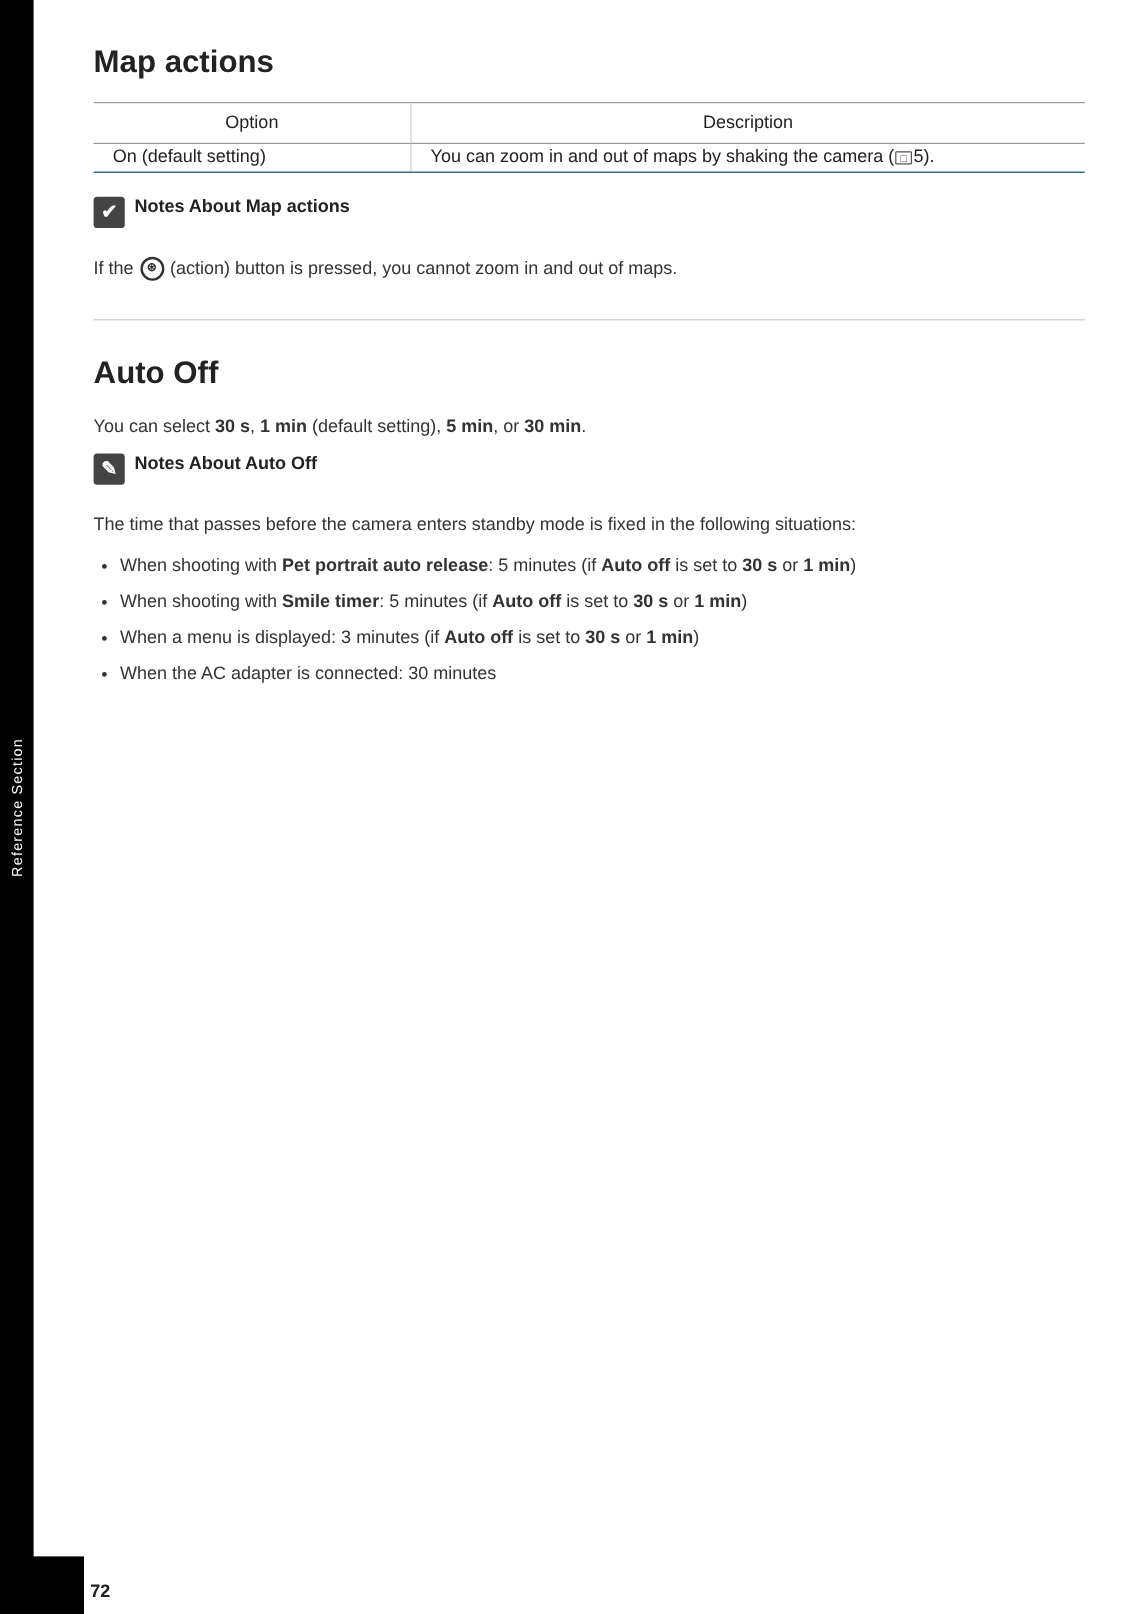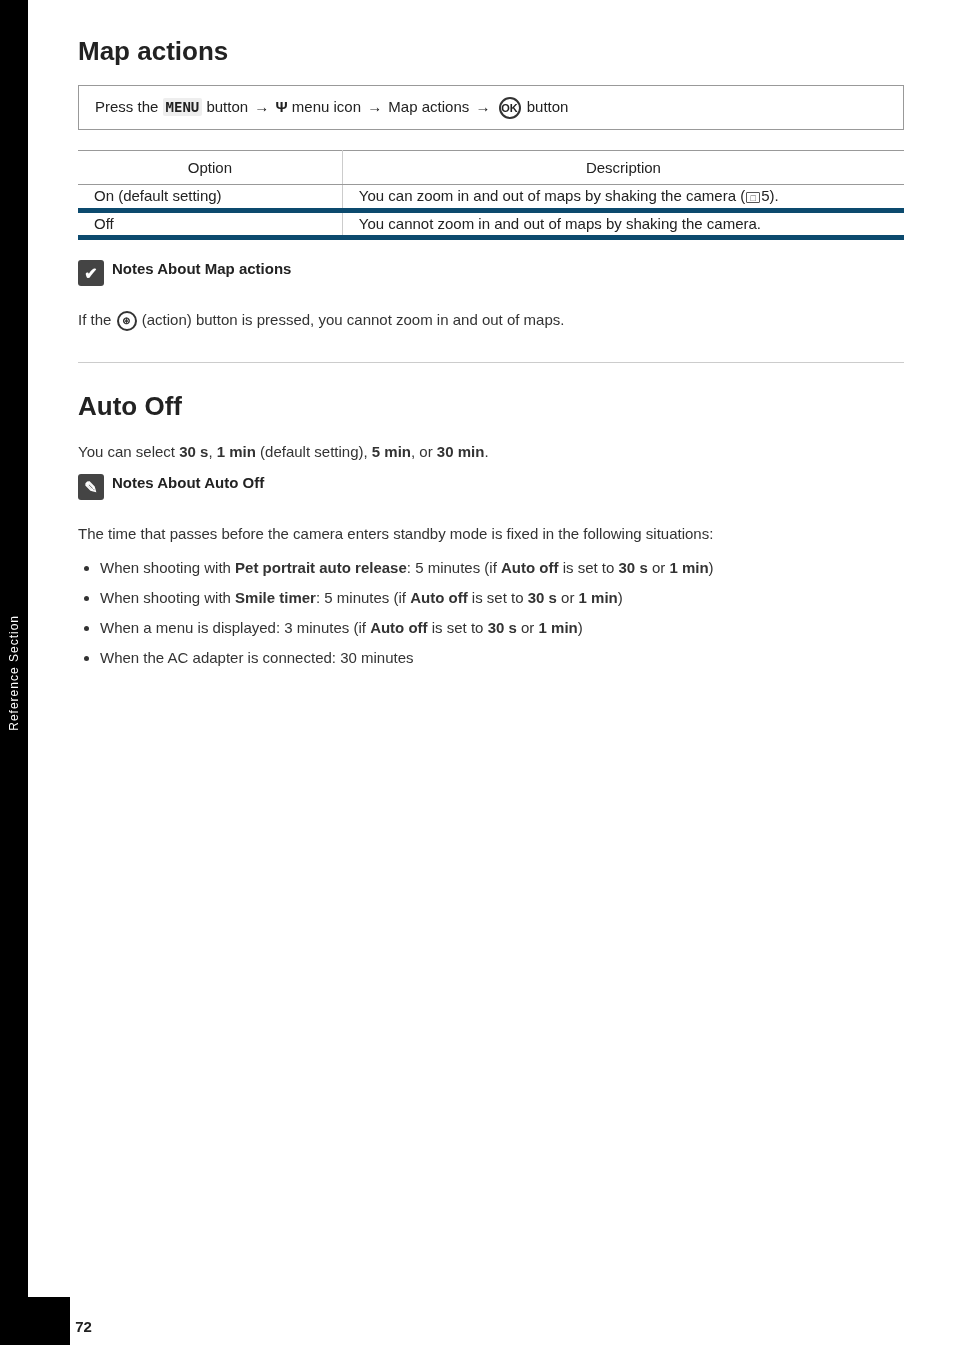--- a/index.html
+++ b/index.html
@@ -110,21 +110,21 @@
     }
 
     .options-table th.col-desc {
       text-align: center;
       margin-top: 34px;
     }
 
     .options-table td {
       padding: 0 16px;
       vertical-align: top;
-      border-bottom: 5px solid #0c4a6e;
+      border-bottom: 1px solid #0c4a6e;
       font-size: 15px;
       line-height: 1.5;
     }
 
     .options-table td.col-option {
       border-right: 1px solid #ccc;
     }
 
     .note-box {
       display: flex;
@@ -251,49 +251,32 @@
 
 <div class="page">
   <div class="sidebar">
     <span class="sidebar-text">Reference Section</span>
   </div>
 
   <div class="content">
 
     <h1 class="section-title">Map actions</h1>
 
-    <div class="instruction-box">
-      <span>Press the</span>
-      <span class="menu-keyword">MENU</span>
-      <span> button </span>
-      <span class="arrow">→</span>
-      <span class="yshape"> Ψ </span>
-      <span> menu icon </span>
-      <span class="arrow">→</span>
-      <span> Map actions </span>
-      <span class="arrow">→</span>
-      <span class="ok-circle">OK</span>
-      <span> button</span>
-    </div>
 
     <table class="options-table">
       <thead>
         <tr>
           <th class="col-option">Option</th>
           <th class="col-desc">Description</th>
         </tr>
       </thead>
       <tbody>
         <tr>
           <td class="col-option">On (default setting)</td>
           <td>You can zoom in and out of maps by shaking the camera (<span class="small-book">□</span>5).</td>
-        </tr>
-        <tr>
-          <td class="col-option">Off</td>
-          <td>You cannot zoom in and out of maps by shaking the camera.</td>
         </tr>
       </tbody>
     </table>
 
     <div class="note-box">
       <div class="note-icon checkmark">✔</div>
       <div>
         <span class="note-title">Notes About Map actions</span>
       </div>
     </div>

